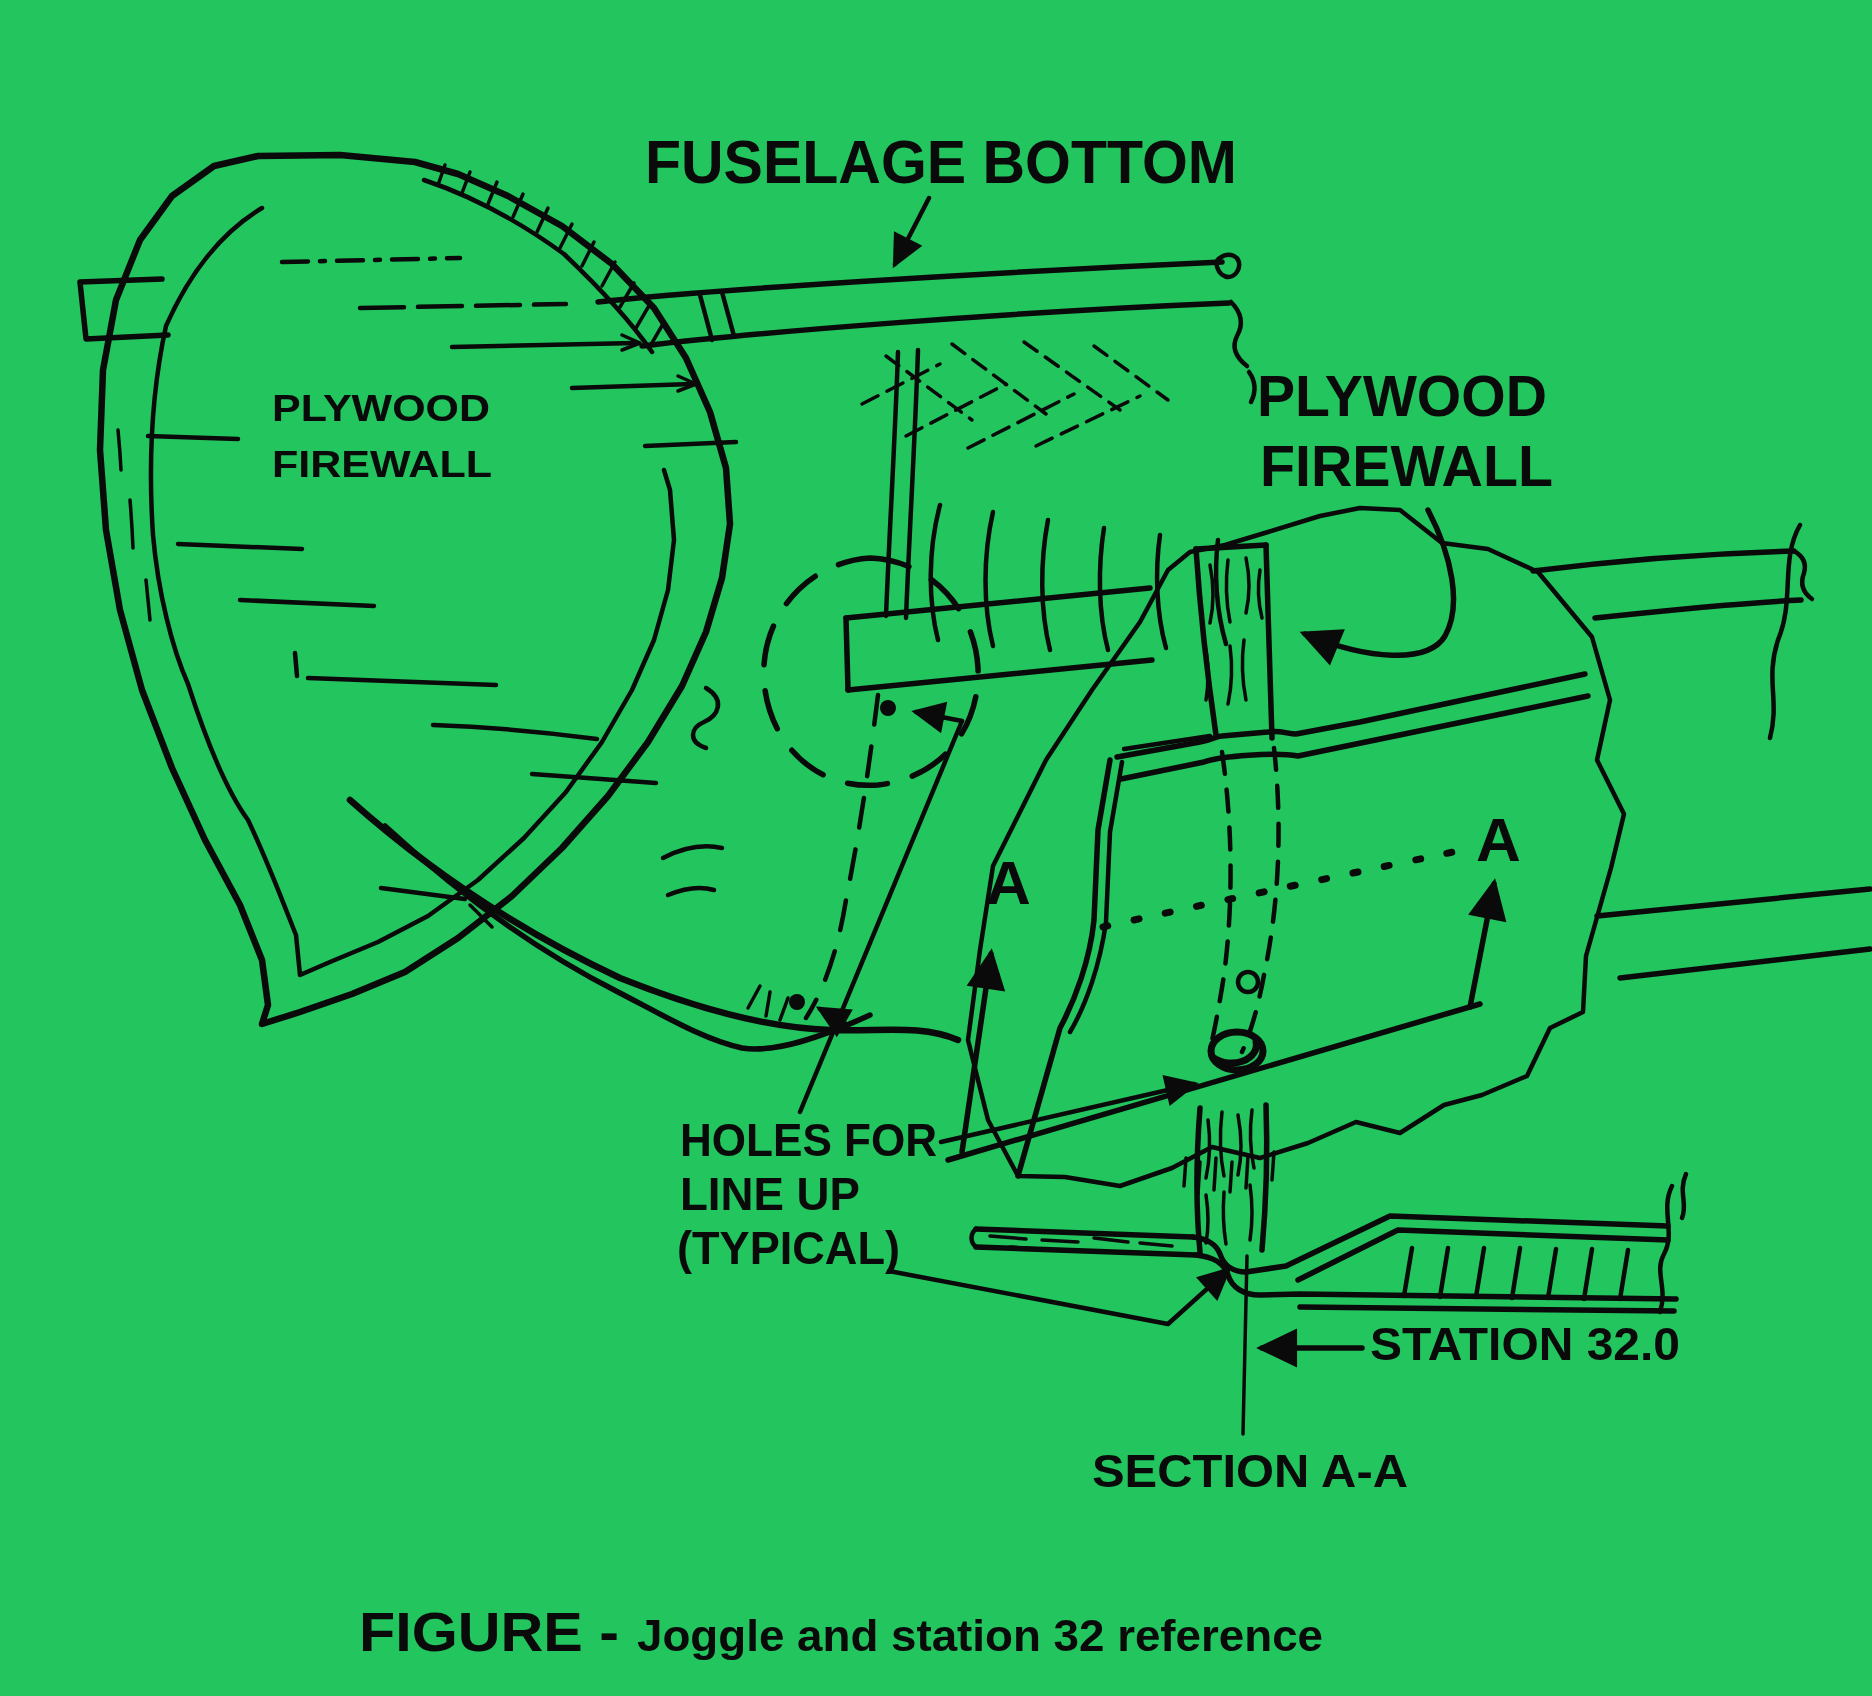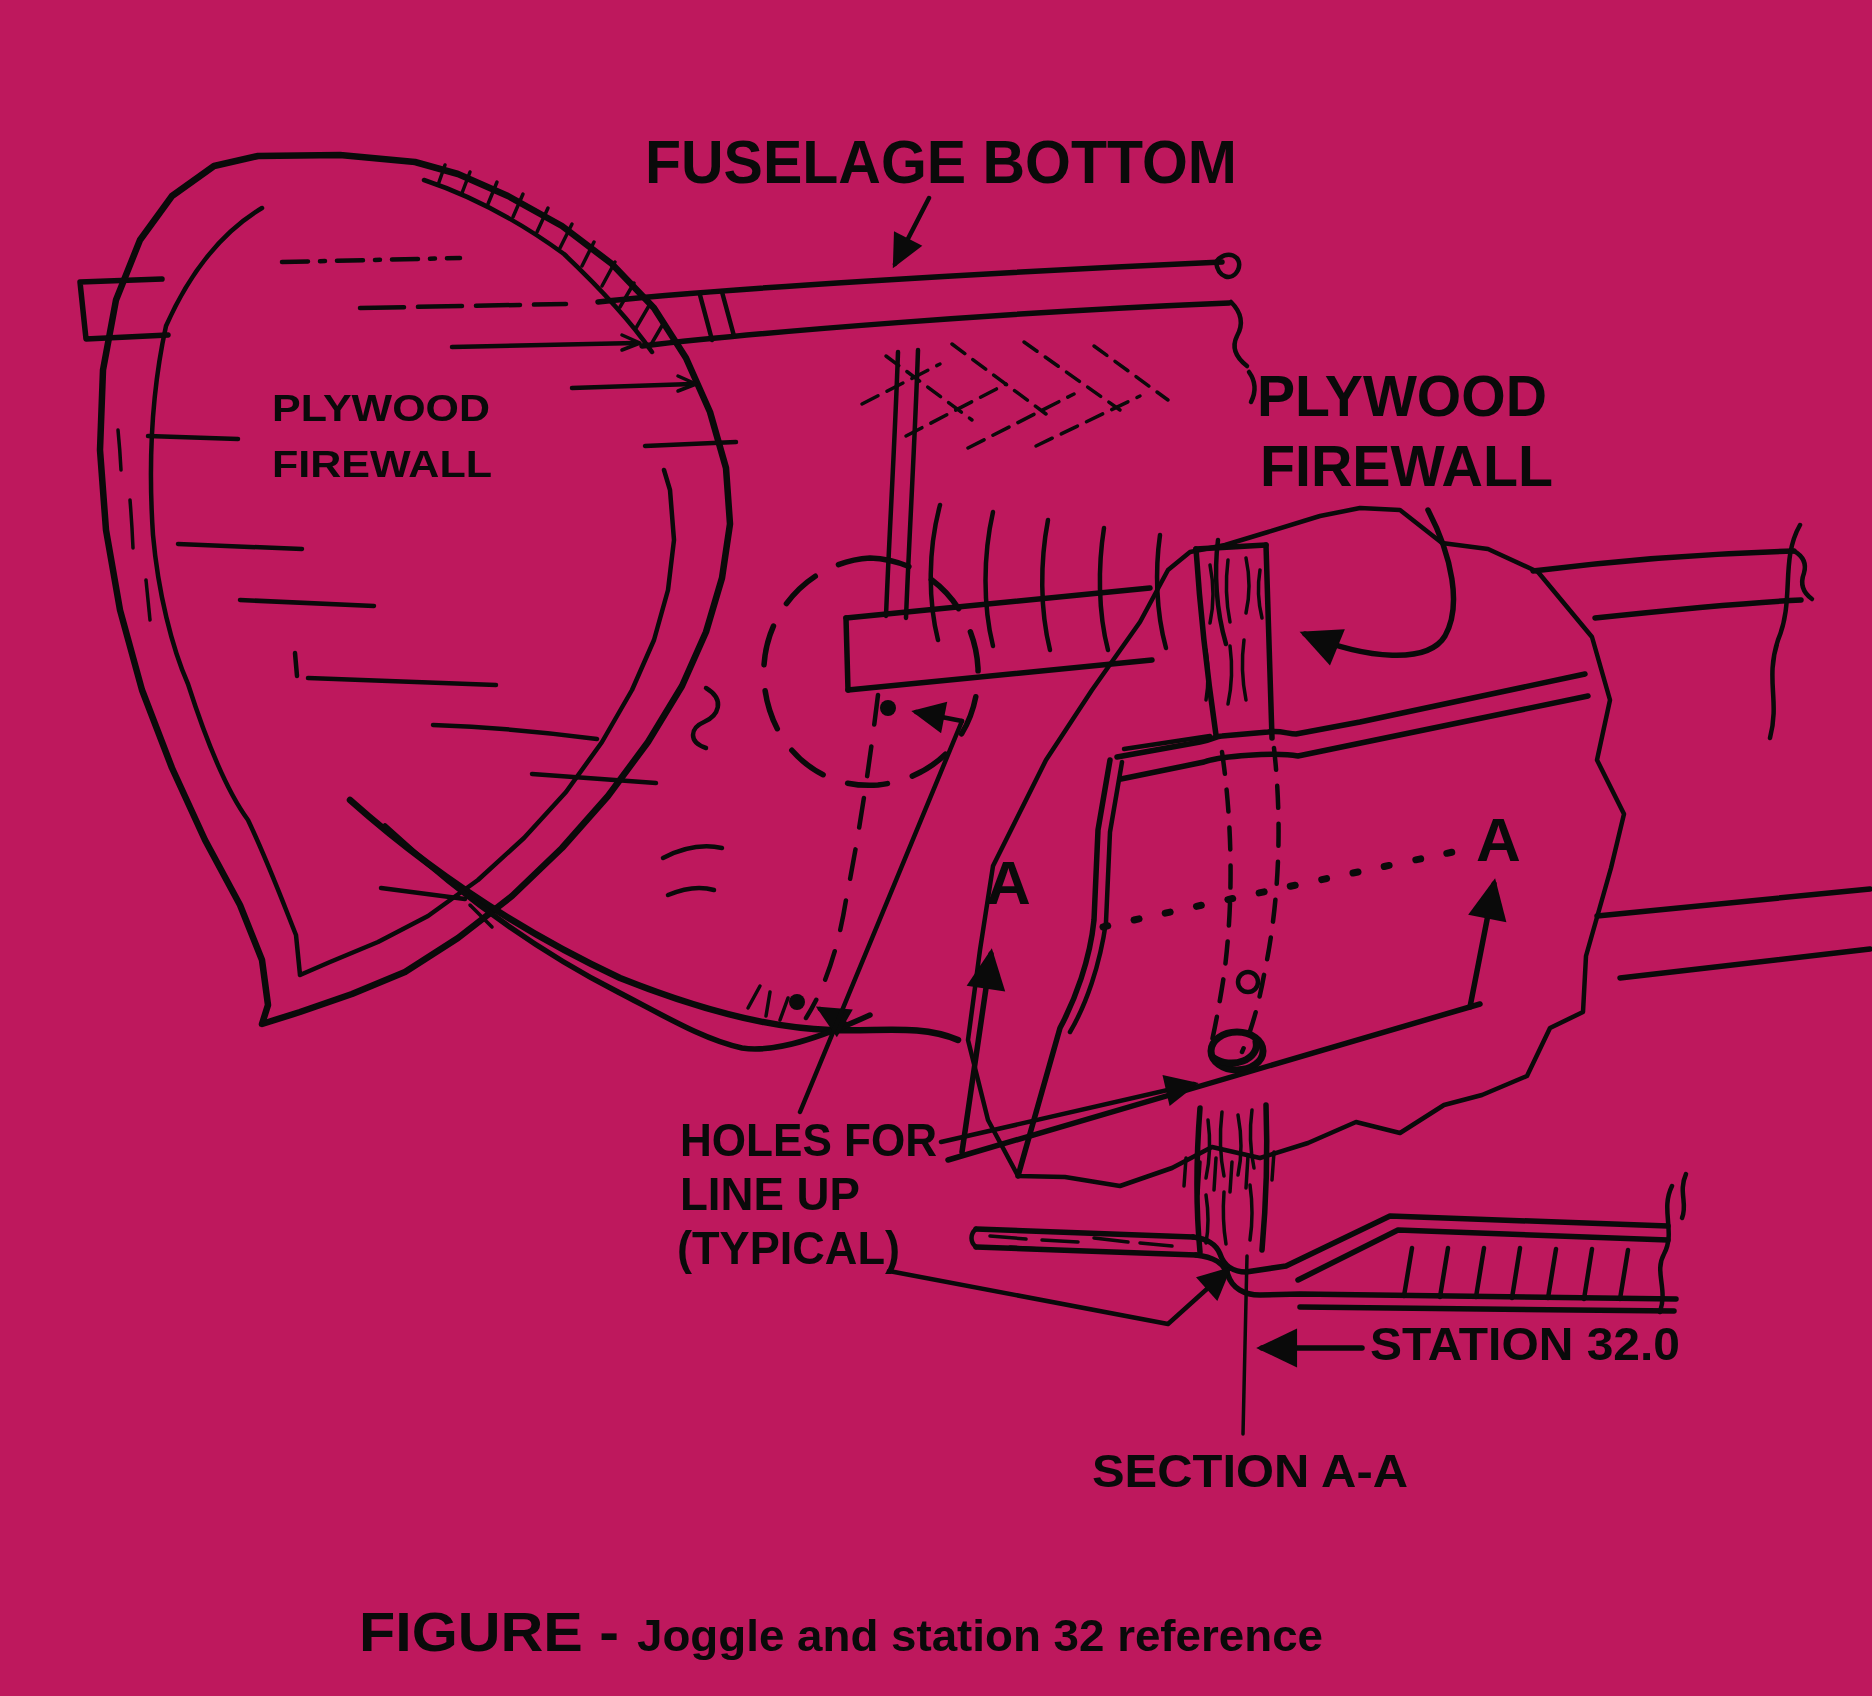--- a/index.html
+++ b/index.html
@@ -1,16 +1,16 @@
 <!DOCTYPE html>
 <html><head>
 <meta charset="utf-8">
 <style>
   html,body{margin:0;padding:0;background:#ffffff;}
-  .stage{position:relative;width:1872px;height:1696px;background:#be185d;overflow:hidden;}
+  .stage{position:relative;width:1872px;height:1696px;background:#22c55e;overflow:hidden;}
   svg{position:absolute;left:0;top:0;}
   .ink{stroke:#0a0a0a;fill:none;stroke-linecap:round;stroke-linejoin:round;}
   .w3{stroke-width:3.5;} .w4{stroke-width:4.5;} .w5{stroke-width:5.5;} .w6{stroke-width:6.5;} .w7{stroke-width:7;}
   .lbl{font-family:"Liberation Sans","DejaVu Sans",sans-serif;font-weight:bold;fill:#0a0a0a;}
   .fill{fill:#0a0a0a;stroke:none;}
 </style>
 </head>
 <body>
 
 <div class="stage">

